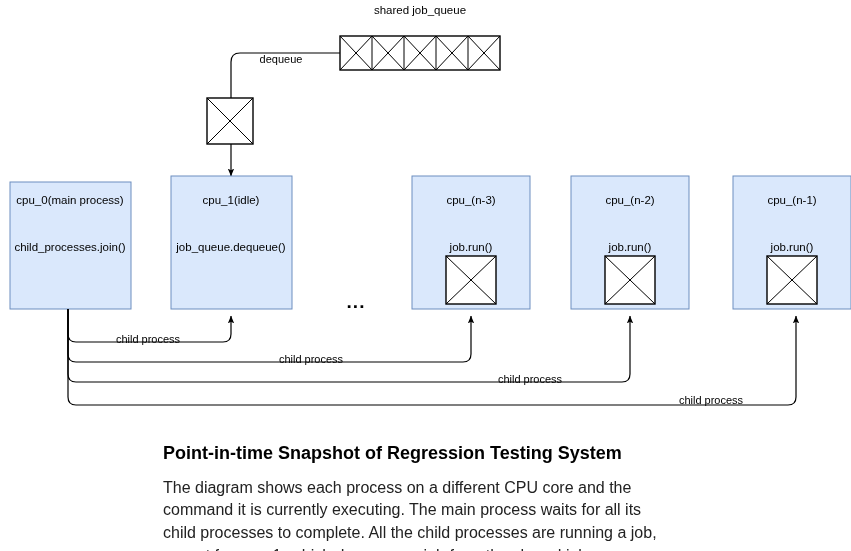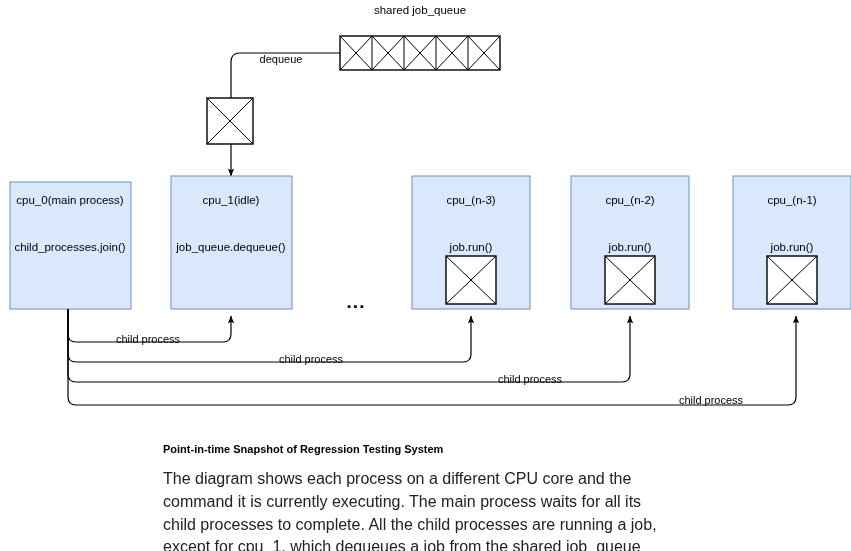--- a/index.html
+++ b/index.html
@@ -76,21 +76,21 @@
     letter-spacing: 1px;
   }
   .caption-block {
     position: absolute;
     left: 163px;
     top: 443px;
     width: 500px;
   }
   .caption-title {
     font-family: "Liberation Sans", sans-serif;
-    font-size: 11px;
+    font-size: 18px;
     font-weight: bold;
     color: #000000;
     margin: 0 0 12px 0;
     line-height: 1.2;
   }
   .caption-body {
     font-family: "Liberation Sans", sans-serif;
     font-size: 16px;
     color: #222222;
     margin: 0;

